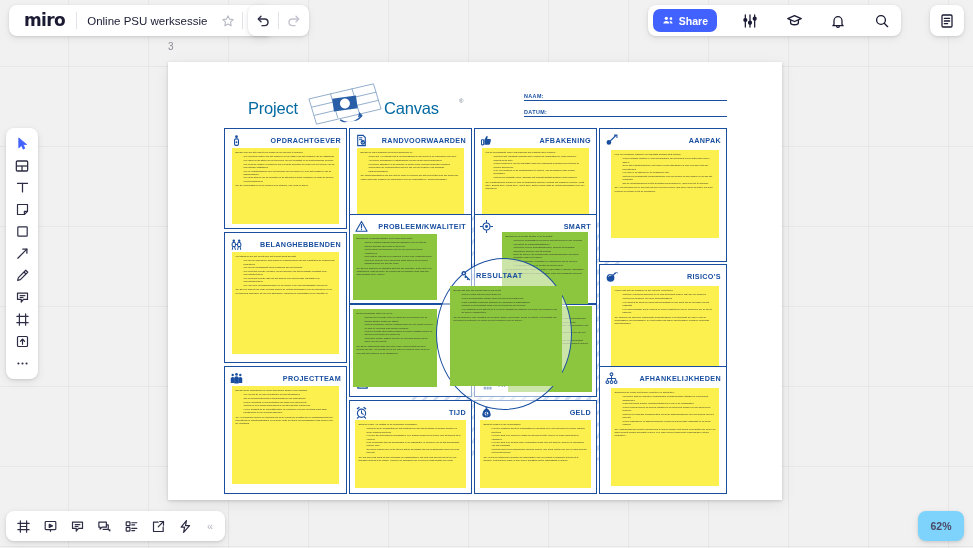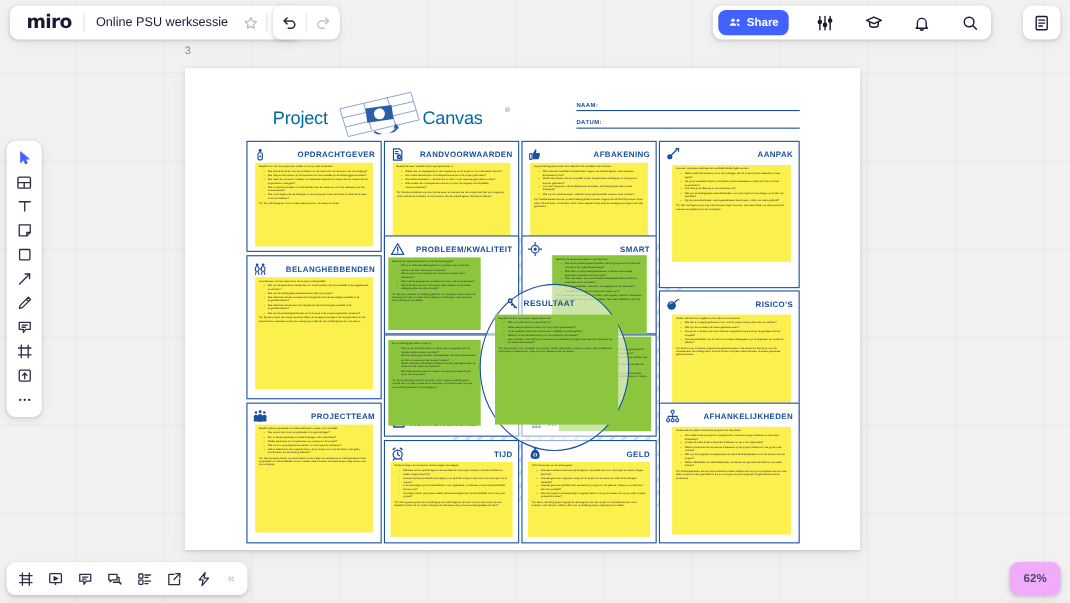--- a/index.html
+++ b/index.html
@@ -157,21 +157,21 @@
     display: flex; align-items: center; gap: 1px;
   }
   .btool {
     width: 26px; height: 26px; display: flex; align-items: center; justify-content: center;
     border-radius: 5px; cursor: pointer;
   }
   #collapse-btn { color: #b6b6c0; font-size: 11px; width: 22px; }
 
   #zoom-chip {
     position: absolute; right: 9px; bottom: 7px;
-    background: #f0abfc; border-radius: 8px; height: 30px; min-width: 46px;
+    background: #7dd3fc; border-radius: 8px; height: 30px; min-width: 46px;
     display: flex; align-items: center; justify-content: center;
     font-size: 10.5px; font-weight: bold; color: #4a4a63;
     box-shadow: 0 1px 3px rgba(0,0,0,.12), 0 3px 10px rgba(0,0,0,.07);
     cursor: pointer;
   }
 </style>
 </head>
 <body>
 
 <div id="app">

